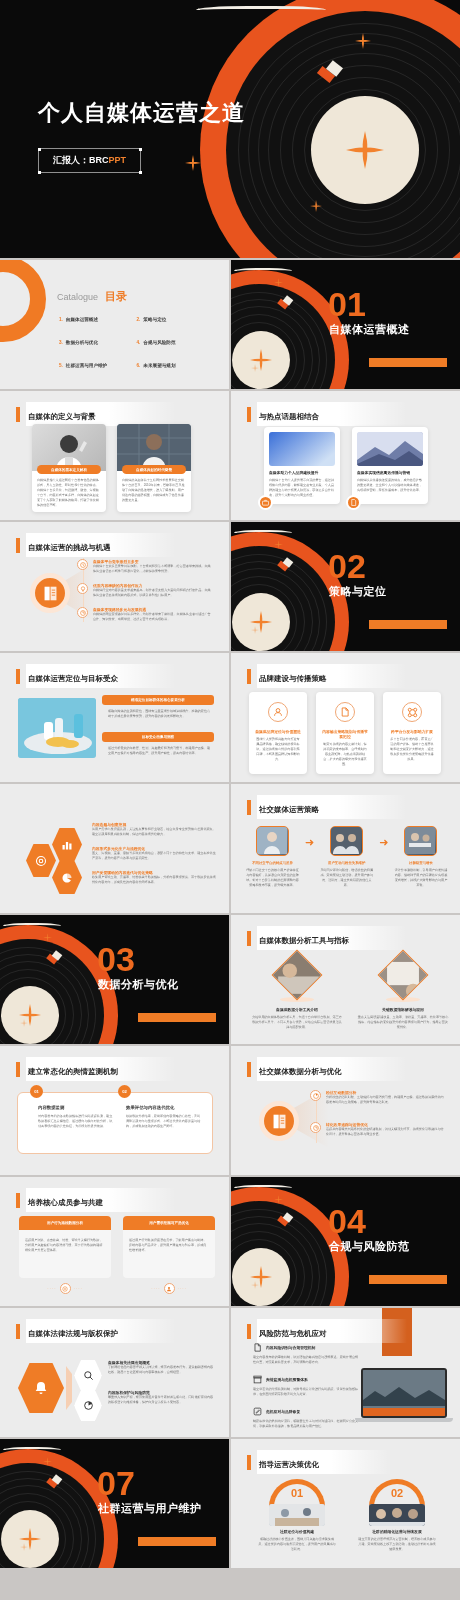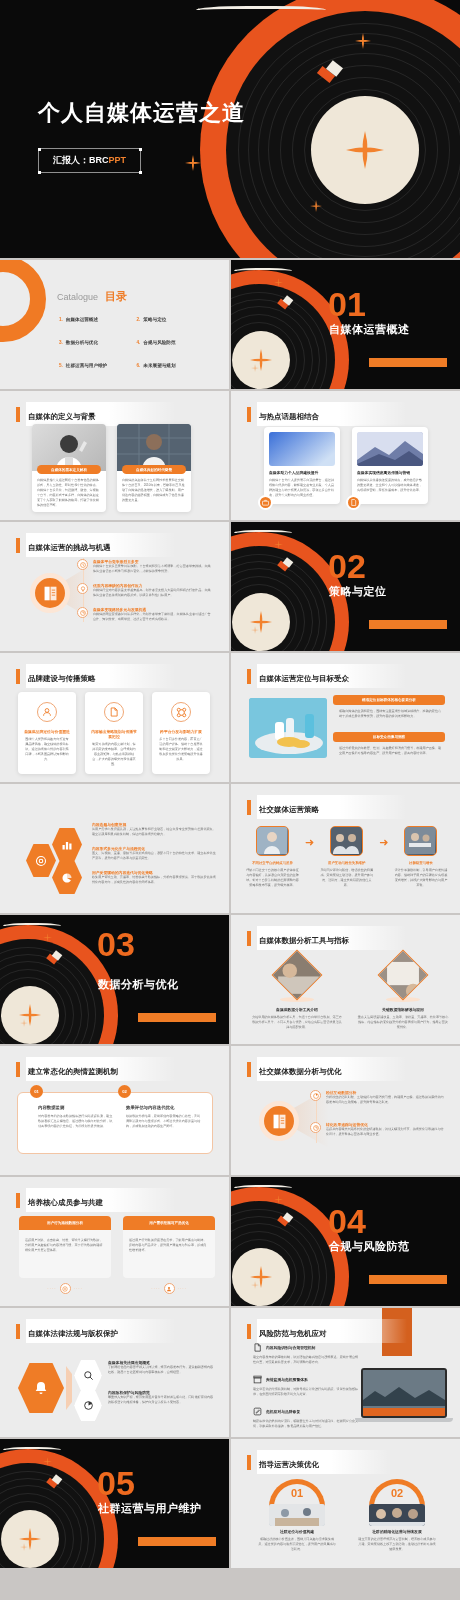--- a/index.html
+++ b/index.html
@@ -340,62 +340,20 @@
       <div class="sec-num" style="left:97px;top:27px;">02</div>
       <div class="sec-title" style="left:98px;top:62px;">策略与定位</div>
       <div class="sec-bar" style="left:138px;top:98px;"></div>
     </div>
   </div>
 
   <div class="row">
     <div class="slide">
       <div class="hdr">
         <div class="hdr-tick"></div>
-        <div class="hdr-plate"><span class="hdr-txt">品牌建设与传播策略</span></div>
-      </div>
-      <div style="position:absolute;left:18px;top:39px;display:flex;gap:9px;">
-        <div class="card" style="width:58px;height:82px;padding:6px;display:flex;flex-direction:column;align-items:center;">
-          <div class="o-circle" style="width:20px;height:20px;margin-top:4px;">
-            <svg width="10" height="10" viewBox="0 0 16 16">
-                <circle cx="8" cy="5.5" r="3" fill="none" stroke="#ef7c26" stroke-width="1.4"></circle>
-                <path d="M2.5 14c0-3.3 2.5-5 5.5-5s5.5 1.7 5.5 5" fill="none" stroke="#ef7c26" stroke-width="1.4"></path>
-              </svg>
-          </div>
-          <div class="mini-title" style="margin-top:7px;text-align:center;">自媒体品牌定位与价值塑造</div>
-          <div class="body-txt" style="margin-top:3px;text-align:center;">围绕个人优势和兴趣方向打造专属品牌风格，确立独特的视觉标识。通过持续输出优质内容积累口碑，不断巩固品牌认知和影响力。</div>
-        </div>
-        <div class="card" style="width:58px;height:82px;padding:6px;display:flex;flex-direction:column;align-items:center;">
-          <div class="o-circle" style="width:20px;height:20px;margin-top:4px;">
-            <svg width="10" height="10" viewBox="0 0 16 16">
-                <path d="M3.5 1.5h6l3.5 3.5v9.5h-9.5z" fill="none" stroke="#ef7c26" stroke-width="1.4"></path>
-                <path d="M9.5 1.5V5h3.5" fill="none" stroke="#ef7c26" stroke-width="1.4"></path>
-              </svg>
-          </div>
-          <div class="mini-title" style="margin-top:7px;text-align:center;">内容输出策略规划与传播节奏把控</div>
-          <div class="body-txt" style="margin-top:3px;text-align:center;">制定可持续的内容更新计划，保持稳定的发布频率。合理规划内容主题矩阵，与热点话题相结合，扩大内容的曝光度和传播范围。</div>
-        </div>
-        <div class="card" style="width:58px;height:82px;padding:6px;display:flex;flex-direction:column;align-items:center;">
-          <div class="o-circle" style="width:20px;height:20px;margin-top:4px;">
-            <svg width="11" height="11" viewBox="0 0 16 16">
-                <circle cx="4" cy="4" r="2.2" fill="none" stroke="#ef7c26" stroke-width="1.3"></circle>
-                <circle cx="12" cy="4" r="2.2" fill="none" stroke="#ef7c26" stroke-width="1.3"></circle>
-                <circle cx="4" cy="12" r="2.2" fill="none" stroke="#ef7c26" stroke-width="1.3"></circle>
-                <circle cx="12" cy="12" r="2.2" fill="none" stroke="#ef7c26" stroke-width="1.3"></circle>
-                <path d="M6.2 4h3.6M4 6.2v3.6M12 6.2v3.6M6.2 12h3.6" stroke="#ef7c26" stroke-width="1.3"></path>
-              </svg>
-          </div>
-          <div class="mini-title" style="margin-top:7px;text-align:center;">跨平台分发与影响力扩展</div>
-          <div class="body-txt" style="margin-top:3px;text-align:center;">多平台同步分发内容，覆盖更广泛的用户群体。借助平台推荐机制和社交裂变扩大影响力，通过数据反馈优化分发策略提升传播效果。</div>
-        </div>
-      </div>
-    </div>
-
-    <div class="slide">
-      <div class="hdr">
-        <div class="hdr-tick"></div>
         <div class="hdr-plate"><span class="hdr-txt">自媒体运营定位与目标受众</span></div>
       </div>
       <div class="photo ph-e" style="position:absolute;left:18px;top:45px;width:78px;height:60px;">
         <svg width="78" height="60" viewBox="0 0 78 60">
             <rect width="78" height="60" fill="#79c6de"></rect>
             <ellipse cx="40" cy="45" rx="34" ry="11" fill="#e8edf0"></ellipse>
             <rect x="26" y="24" width="9" height="18" rx="3" fill="#fff"></rect>
             <rect x="37" y="20" width="8" height="22" rx="3" fill="#eef3f6"></rect>
             <rect x="56" y="16" width="9" height="24" rx="3" fill="#5bc0de"></rect>
             <ellipse cx="40" cy="44" rx="12" ry="5" fill="#f2c14e"></ellipse>
@@ -406,20 +364,62 @@
         <div>
           <div class="pill" style="width:112px;height:10px;border-radius:3px;">精准定位目标群体的核心要素分析</div>
           <div class="body-txt" style="margin:4px 0 0 6px;width:104px;">明确自媒体的主题和定位，围绕专注垂直细分领域深耕细作。准确的定位有助于形成差异化竞争优势，提升内容的辨识度和影响力。</div>
         </div>
         <div style="margin-top:13px;">
           <div class="pill" style="width:112px;height:10px;border-radius:3px;">目标受众画像与洞察</div>
           <div class="body-txt" style="margin:4px 0 0 6px;width:104px;">通过分析受众的年龄层、性别、兴趣爱好和消费习惯等，构建用户画像。建立用户画像后可指导内容生产、提升用户黏性，提高内容转化率。</div>
         </div>
       </div>
     </div>
+
+    <div class="slide">
+      <div class="hdr">
+        <div class="hdr-tick"></div>
+        <div class="hdr-plate"><span class="hdr-txt">品牌建设与传播策略</span></div>
+      </div>
+      <div style="position:absolute;left:18px;top:39px;display:flex;gap:9px;">
+        <div class="card" style="width:58px;height:82px;padding:6px;display:flex;flex-direction:column;align-items:center;">
+          <div class="o-circle" style="width:20px;height:20px;margin-top:4px;">
+            <svg width="10" height="10" viewBox="0 0 16 16">
+                <circle cx="8" cy="5.5" r="3" fill="none" stroke="#ef7c26" stroke-width="1.4"></circle>
+                <path d="M2.5 14c0-3.3 2.5-5 5.5-5s5.5 1.7 5.5 5" fill="none" stroke="#ef7c26" stroke-width="1.4"></path>
+              </svg>
+          </div>
+          <div class="mini-title" style="margin-top:7px;text-align:center;">自媒体品牌定位与价值塑造</div>
+          <div class="body-txt" style="margin-top:3px;text-align:center;">围绕个人优势和兴趣方向打造专属品牌风格，确立独特的视觉标识。通过持续输出优质内容积累口碑，不断巩固品牌认知和影响力。</div>
+        </div>
+        <div class="card" style="width:58px;height:82px;padding:6px;display:flex;flex-direction:column;align-items:center;">
+          <div class="o-circle" style="width:20px;height:20px;margin-top:4px;">
+            <svg width="10" height="10" viewBox="0 0 16 16">
+                <path d="M3.5 1.5h6l3.5 3.5v9.5h-9.5z" fill="none" stroke="#ef7c26" stroke-width="1.4"></path>
+                <path d="M9.5 1.5V5h3.5" fill="none" stroke="#ef7c26" stroke-width="1.4"></path>
+              </svg>
+          </div>
+          <div class="mini-title" style="margin-top:7px;text-align:center;">内容输出策略规划与传播节奏把控</div>
+          <div class="body-txt" style="margin-top:3px;text-align:center;">制定可持续的内容更新计划，保持稳定的发布频率。合理规划内容主题矩阵，与热点话题相结合，扩大内容的曝光度和传播范围。</div>
+        </div>
+        <div class="card" style="width:58px;height:82px;padding:6px;display:flex;flex-direction:column;align-items:center;">
+          <div class="o-circle" style="width:20px;height:20px;margin-top:4px;">
+            <svg width="11" height="11" viewBox="0 0 16 16">
+                <circle cx="4" cy="4" r="2.2" fill="none" stroke="#ef7c26" stroke-width="1.3"></circle>
+                <circle cx="12" cy="4" r="2.2" fill="none" stroke="#ef7c26" stroke-width="1.3"></circle>
+                <circle cx="4" cy="12" r="2.2" fill="none" stroke="#ef7c26" stroke-width="1.3"></circle>
+                <circle cx="12" cy="12" r="2.2" fill="none" stroke="#ef7c26" stroke-width="1.3"></circle>
+                <path d="M6.2 4h3.6M4 6.2v3.6M12 6.2v3.6M6.2 12h3.6" stroke="#ef7c26" stroke-width="1.3"></path>
+              </svg>
+          </div>
+          <div class="mini-title" style="margin-top:7px;text-align:center;">跨平台分发与影响力扩展</div>
+          <div class="body-txt" style="margin-top:3px;text-align:center;">多平台同步分发内容，覆盖更广泛的用户群体。借助平台推荐机制和社交裂变扩大影响力，通过数据反馈优化分发策略提升传播效果。</div>
+        </div>
+      </div>
+    </div>
   </div>
 
   <div class="row">
     <div class="slide">
       <div class="hexa" style="position:absolute;left:26px;top:60px;width:30px;height:33px;display:flex;align-items:center;justify-content:center;">
         <svg width="12" height="12" viewBox="0 0 16 16">
             <circle cx="8" cy="8" r="6" fill="none" stroke="#fff" stroke-width="1.4"></circle>
             <circle cx="8" cy="8" r="2.4" fill="none" stroke="#fff" stroke-width="1.4"></circle>
           </svg>
       </div>
@@ -510,21 +510,21 @@
         <div class="ring" style="inset:38px"></div>
       </div>
       <div class="vinyl v-center" style="width:58px;height:58px;left:1px;top:71px;"></div>
       <div class="star" style="width:22px;height:22px;left:19px;top:89px;"></div>
       <div class="needle-arm" style="width:58px;height:3px;left:3px;top:8px;background:transparent;
            border-top:2px solid #f3efe6;border-left:2px solid #f3efe6;border-radius:40% 40% 0 0/100% 100% 0 0;"></div>
       <div class="cart-orange" style="width:10px;height:6px;left:47px;top:41px;transform:rotate(38deg);"></div>
       <div class="cartridge" style="width:8px;height:7px;left:53px;top:37px;transform:rotate(38deg);"></div>
       <div class="star" style="width:9px;height:9px;left:43px;top:18px;"></div>
       <div class="star" style="width:8px;height:8px;left:20px;top:104px;"></div>
-      <div class="sec-num" style="left:97px;top:12px;">03</div>
+      <div class="sec-num" style="left:97px;top:27px;">03</div>
       <div class="sec-title" style="left:98px;top:62px;">数据分析与优化</div>
       <div class="sec-bar" style="left:138px;top:98px;"></div>
     </div>
 
     <div class="slide">
       <div class="hdr">
         <div class="hdr-tick"></div>
         <div class="hdr-plate"><span class="hdr-txt">自媒体数据分析工具与指标</span></div>
       </div>
       <div style="position:absolute;left:20px;top:42px;display:flex;gap:14px;">
@@ -792,21 +792,21 @@
         <div class="ring" style="inset:38px"></div>
       </div>
       <div class="vinyl v-center" style="width:58px;height:58px;left:1px;top:71px;"></div>
       <div class="star" style="width:22px;height:22px;left:19px;top:89px;"></div>
       <div class="needle-arm" style="width:58px;height:3px;left:3px;top:8px;background:transparent;
            border-top:2px solid #f3efe6;border-left:2px solid #f3efe6;border-radius:40% 40% 0 0/100% 100% 0 0;"></div>
       <div class="cart-orange" style="width:10px;height:6px;left:47px;top:41px;transform:rotate(38deg);"></div>
       <div class="cartridge" style="width:8px;height:7px;left:53px;top:37px;transform:rotate(38deg);"></div>
       <div class="star" style="width:9px;height:9px;left:43px;top:18px;"></div>
       <div class="star" style="width:8px;height:8px;left:20px;top:104px;"></div>
-      <div class="sec-num" style="left:97px;top:27px;">05</div>
+      <div class="sec-num" style="left:97px;top:27px;">07</div>
       <div class="sec-title" style="left:98px;top:62px;">社群运营与用户维护</div>
       <div class="sec-bar" style="left:138px;top:98px;"></div>
     </div>
 
     <div class="slide">
       <div class="hdr">
         <div class="hdr-tick"></div>
         <div class="hdr-plate" style="min-width:135px;"><span class="hdr-txt">指导运营决策优化</span></div>
       </div>
       <div style="position:absolute;left:27px;top:40px;display:flex;gap:22px;">

